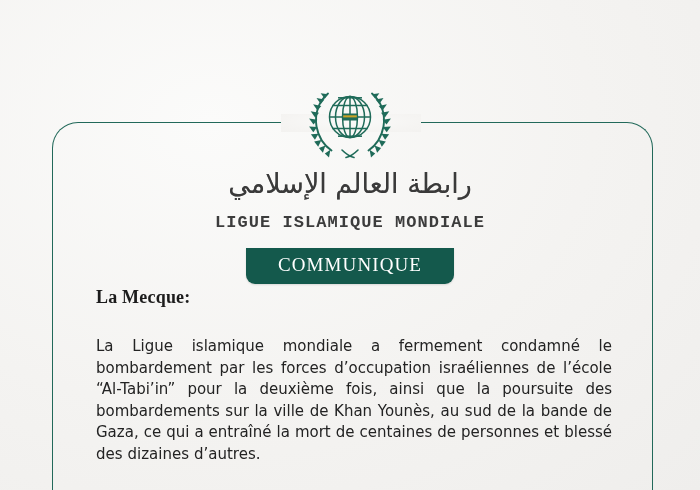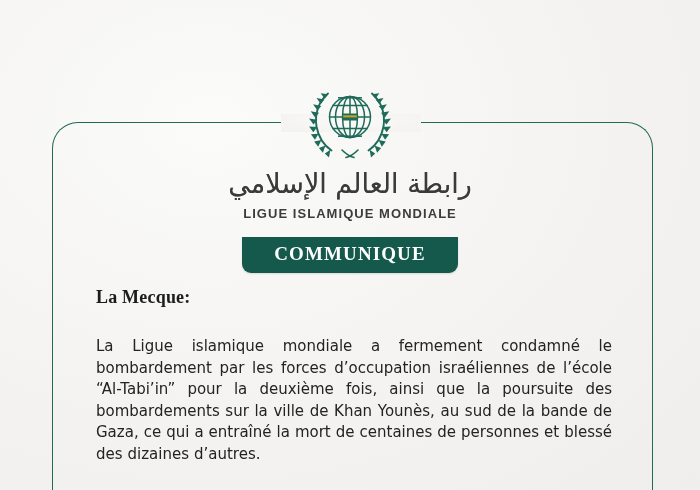--- a/index.html
+++ b/index.html
@@ -59,35 +59,35 @@
     line-height:1.15;
     color:#3a3a3a;
     direction:rtl;
     letter-spacing:0px;
     text-align:center;
     font-weight:400;
     text-shadow:0 0 0.4px rgba(60,60,60,0.55);
   }
 
   .latin-title {
-    margin-top:7px;
-    font-family:Liberation Sans, sans-serif;
-    font-size:13px;
+    margin-top:14px;
+    font-family:Liberation Mono, monospace;
+    font-size:17px;
     font-weight:700;
     letter-spacing:1.05px;
     color:#3c3c3c;
     white-space:nowrap;
   }
 
   .badge {
     margin-top:16px;
     background:#14594c;
     color:#ffffff;
     font-family:"Liberation Serif", serif;
-    font-weight:700;
+    font-weight:400;
     font-size:19px;
     letter-spacing:1.1px;
     padding:7px 32px 9px 32px;
     border-radius:0 0 9px 9px;
     line-height:1.05;
     box-shadow:0 1px 2px rgba(0,0,0,0.12);
   }
 
   
   .body-block {

